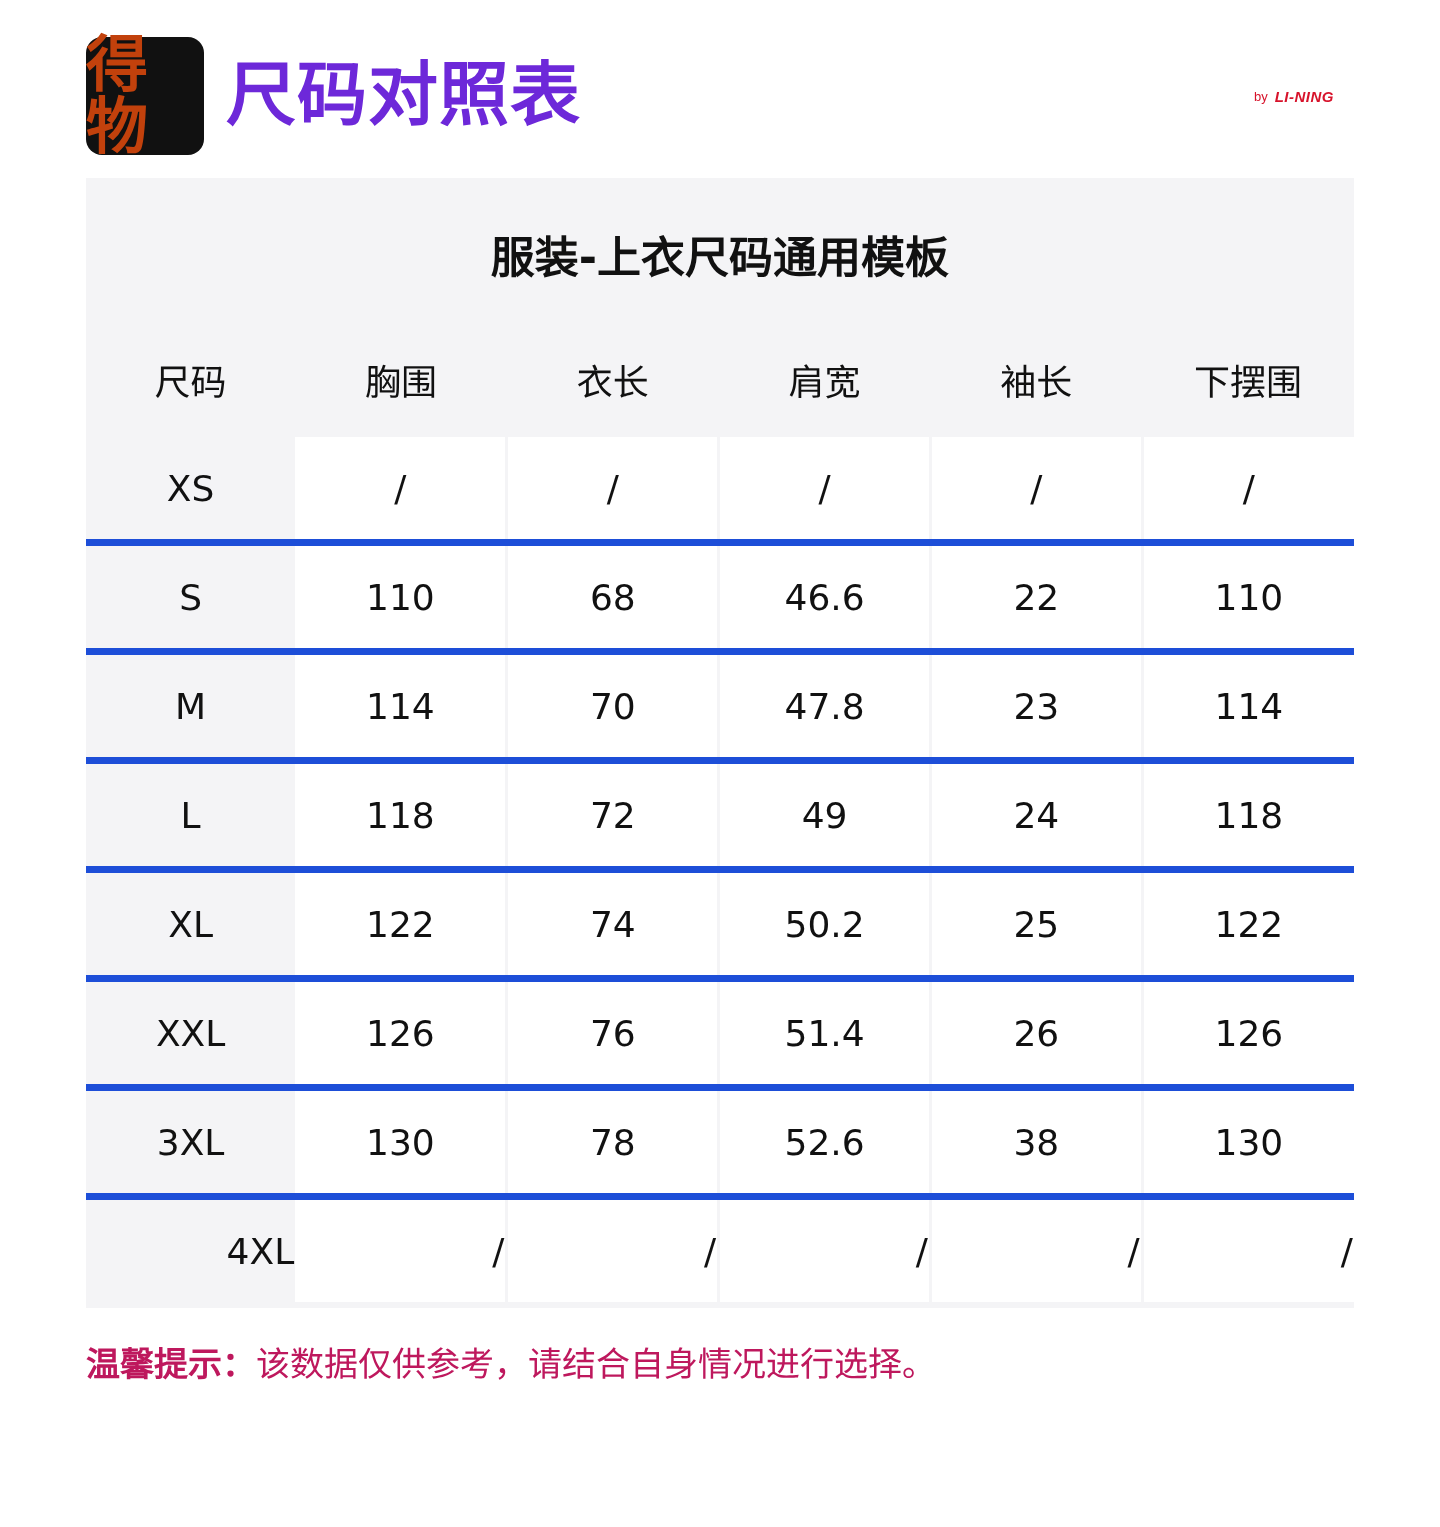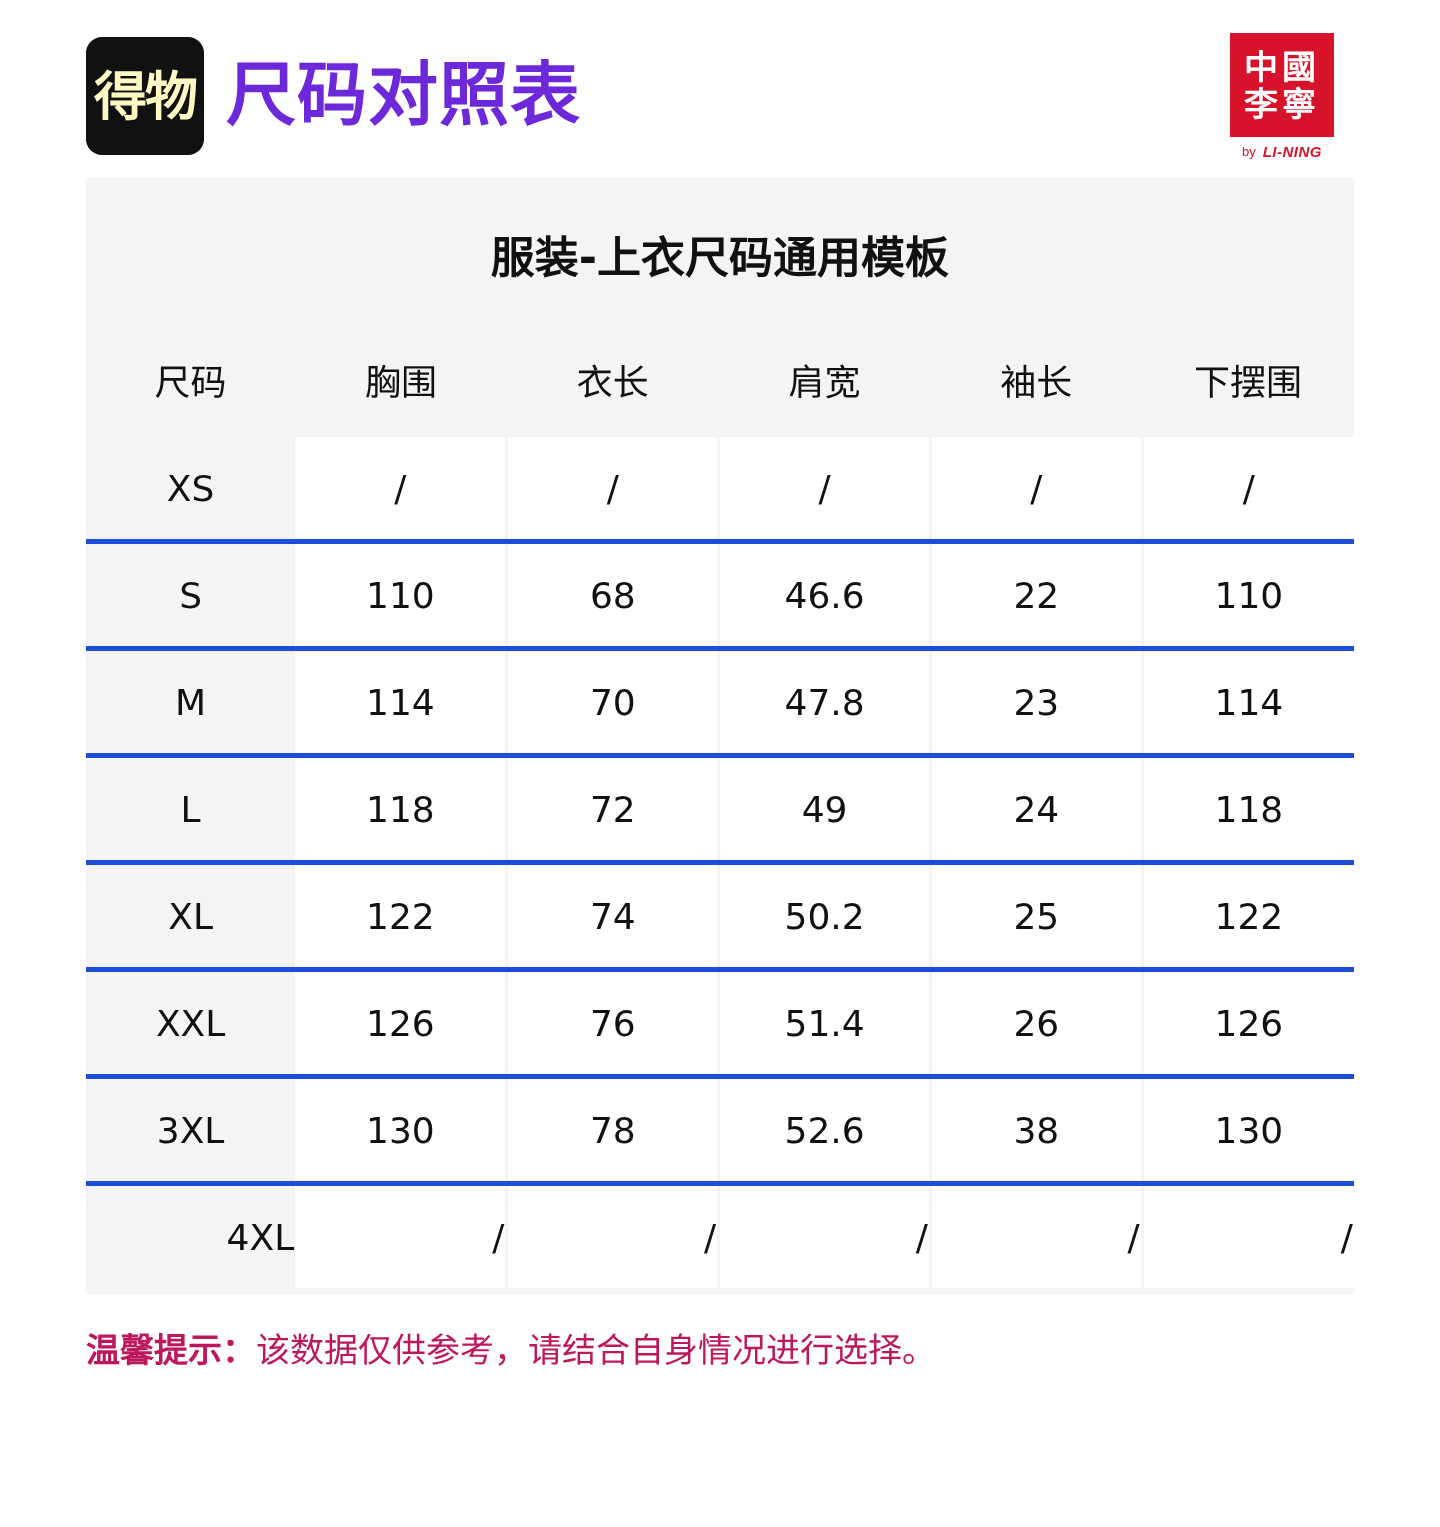--- a/index.html
+++ b/index.html
@@ -31,22 +31,22 @@
     gap: 22px;
   }
   .brand-badge {
     width: 118px;
     height: 118px;
     background: #111111;
     border-radius: 16px;
     display: flex;
     align-items: center;
     justify-content: center;
-    color: #fef9c3;
-    font-size: 53px;
+    color: #c2410c;
+    font-size: 62px;
     font-weight: 700;
     letter-spacing: -2px;
     line-height: 1;
     font-family: "DejaVu Sans", "Liberation Sans", sans-serif;
   }
   .page-title {
     font-size: 70px;
     font-weight: 700;
     letter-spacing: 1px;
     color: #6d28d9;
@@ -123,21 +123,21 @@
     height: 100px;
     font-family: "DejaVu Sans", "Liberation Sans", sans-serif;
   }
   table.size-table thead th {
     background: #f4f4f6;
     font-size: 36px;
     padding-bottom: 8px;
   }
   table.size-table tbody tr td {
     background: #ffffff;
-    border-bottom: 5px solid #1d4ed8;
+    border-bottom: 7px solid #1d4ed8;
     border-right: 3px solid #f4f4f6;
   }
   table.size-table tbody tr td:last-child {
     border-right: none;
   }
   table.size-table tbody tr:last-child td {
     border-bottom: none;
     text-align: right;
   }
   table.size-table tbody tr td:first-child {
@@ -158,24 +158,20 @@
 </style>
 </head>
 <body>
 
 <div class="header">
   <div class="brand-group">
     <div class="brand-badge">得物</div>
     <div class="page-title">尺码对照表</div>
   </div>
   <div class="lining-logo">
-    <div class="lining-seal">
-      <span>中國</span>
-      <span>李寧</span>
-    </div>
     <div class="lining-by">
       <span class="by-word">by</span>
       <span class="ln-word">LI-NING</span>
     </div>
   </div>
 </div>
 
 <div class="table-wrap">
   <div class="table-caption">服装-上衣尺码通用模板</div>
   <table class="size-table">

